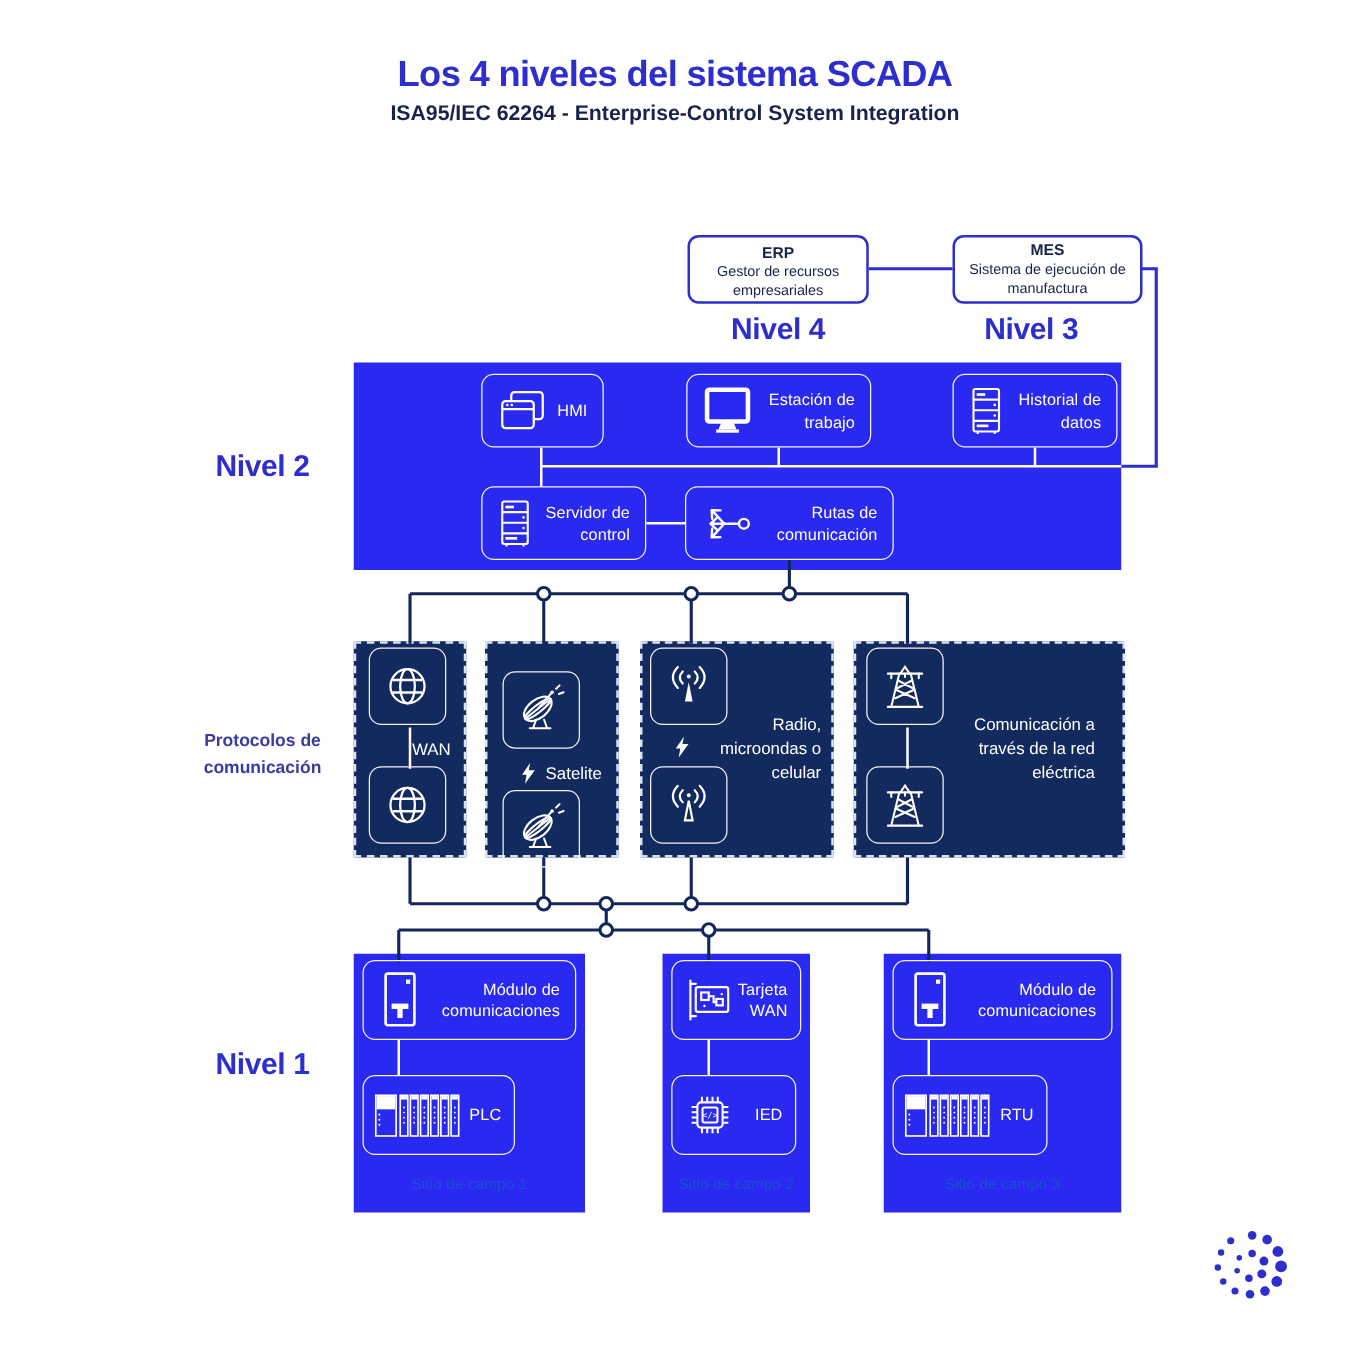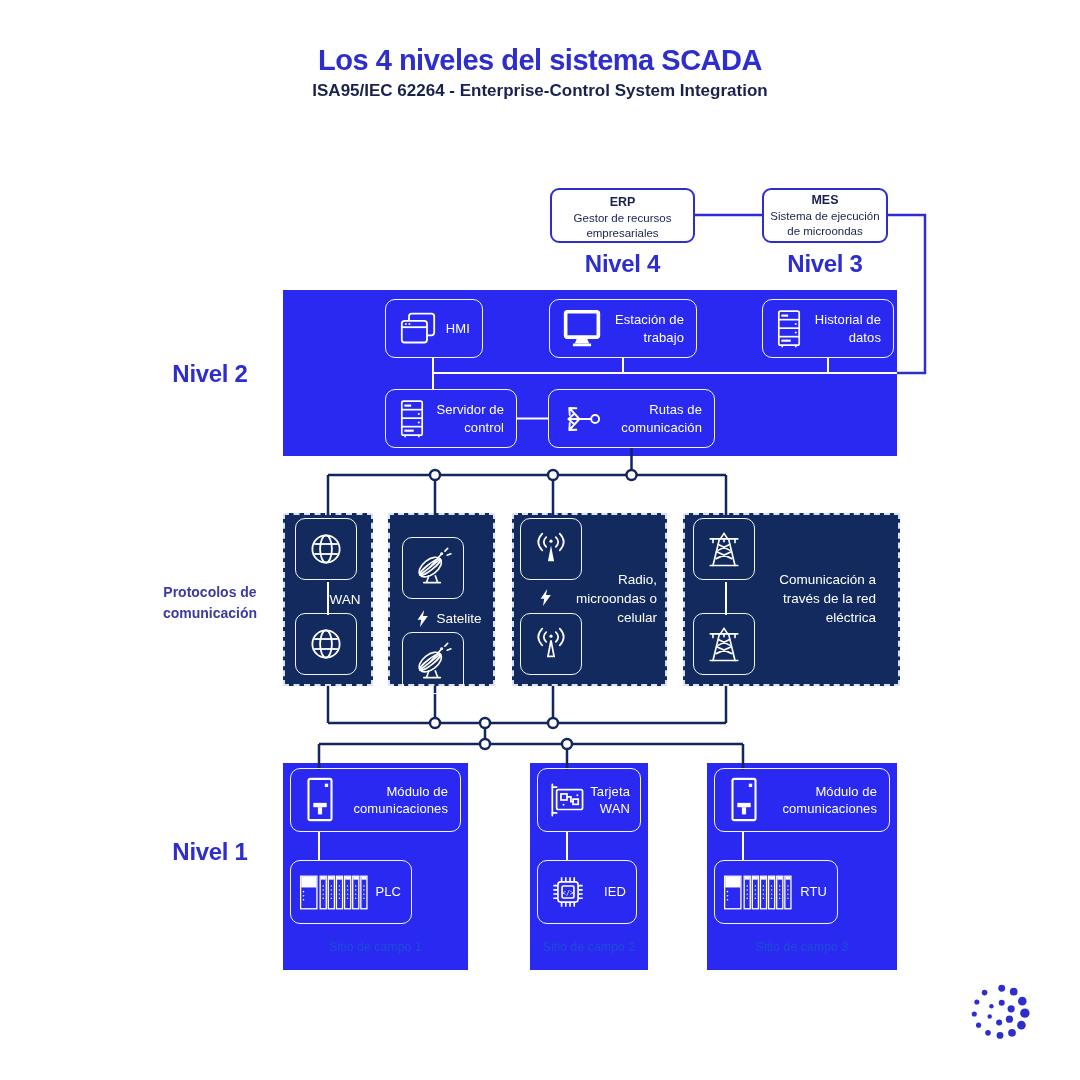--- a/index.html
+++ b/index.html
@@ -92,23 +92,23 @@
         <circle cx="553" cy="723" r="5"></circle>
       <circle cx="485" cy="744" r="5"></circle>
         <circle cx="567" cy="744" r="5"></circle>
     </g>
   </svg>
 
   <div class="abs topbox" style="left:550px;top:188px;width:145px;height:55px;justify-content:flex-end;">
     <div class="bt">ERP</div>
     <div class="bd">Gestor de recursos empresariales</div>
   </div>
-  <div class="abs topbox" style="left:762px;top:188px;width:126px;height:55px;">
+  <div class="abs topbox" style="left:762px;top:188px;width:152px;height:55px;">
     <div class="bt">MES</div>
-    <div class="bd">Sistema de ejecución de microondas</div>
+    <div class="bd">Sistema de ejecución de manufactura</div>
   </div>
   <div class="abs lvl-label" style="left:550px;top:250px;width:145px;">Nivel 4</div>
   <div class="abs lvl-label" style="left:762px;top:250px;width:126px;">Nivel 3</div>
 
   <div class="abs lvl-label" style="left:155px;top:360px;width:110px;">Nivel 2</div>
   <div class="abs violet" style="left:146px;top:582px;width:128px;">Protocolos de comunicación</div>
   <div class="abs lvl-label" style="left:155px;top:838px;width:110px;">Nivel 1</div>
 
   <div class="abs node" style="left:385px;top:299px;width:98px;height:59px;">
     <span class="ic">

